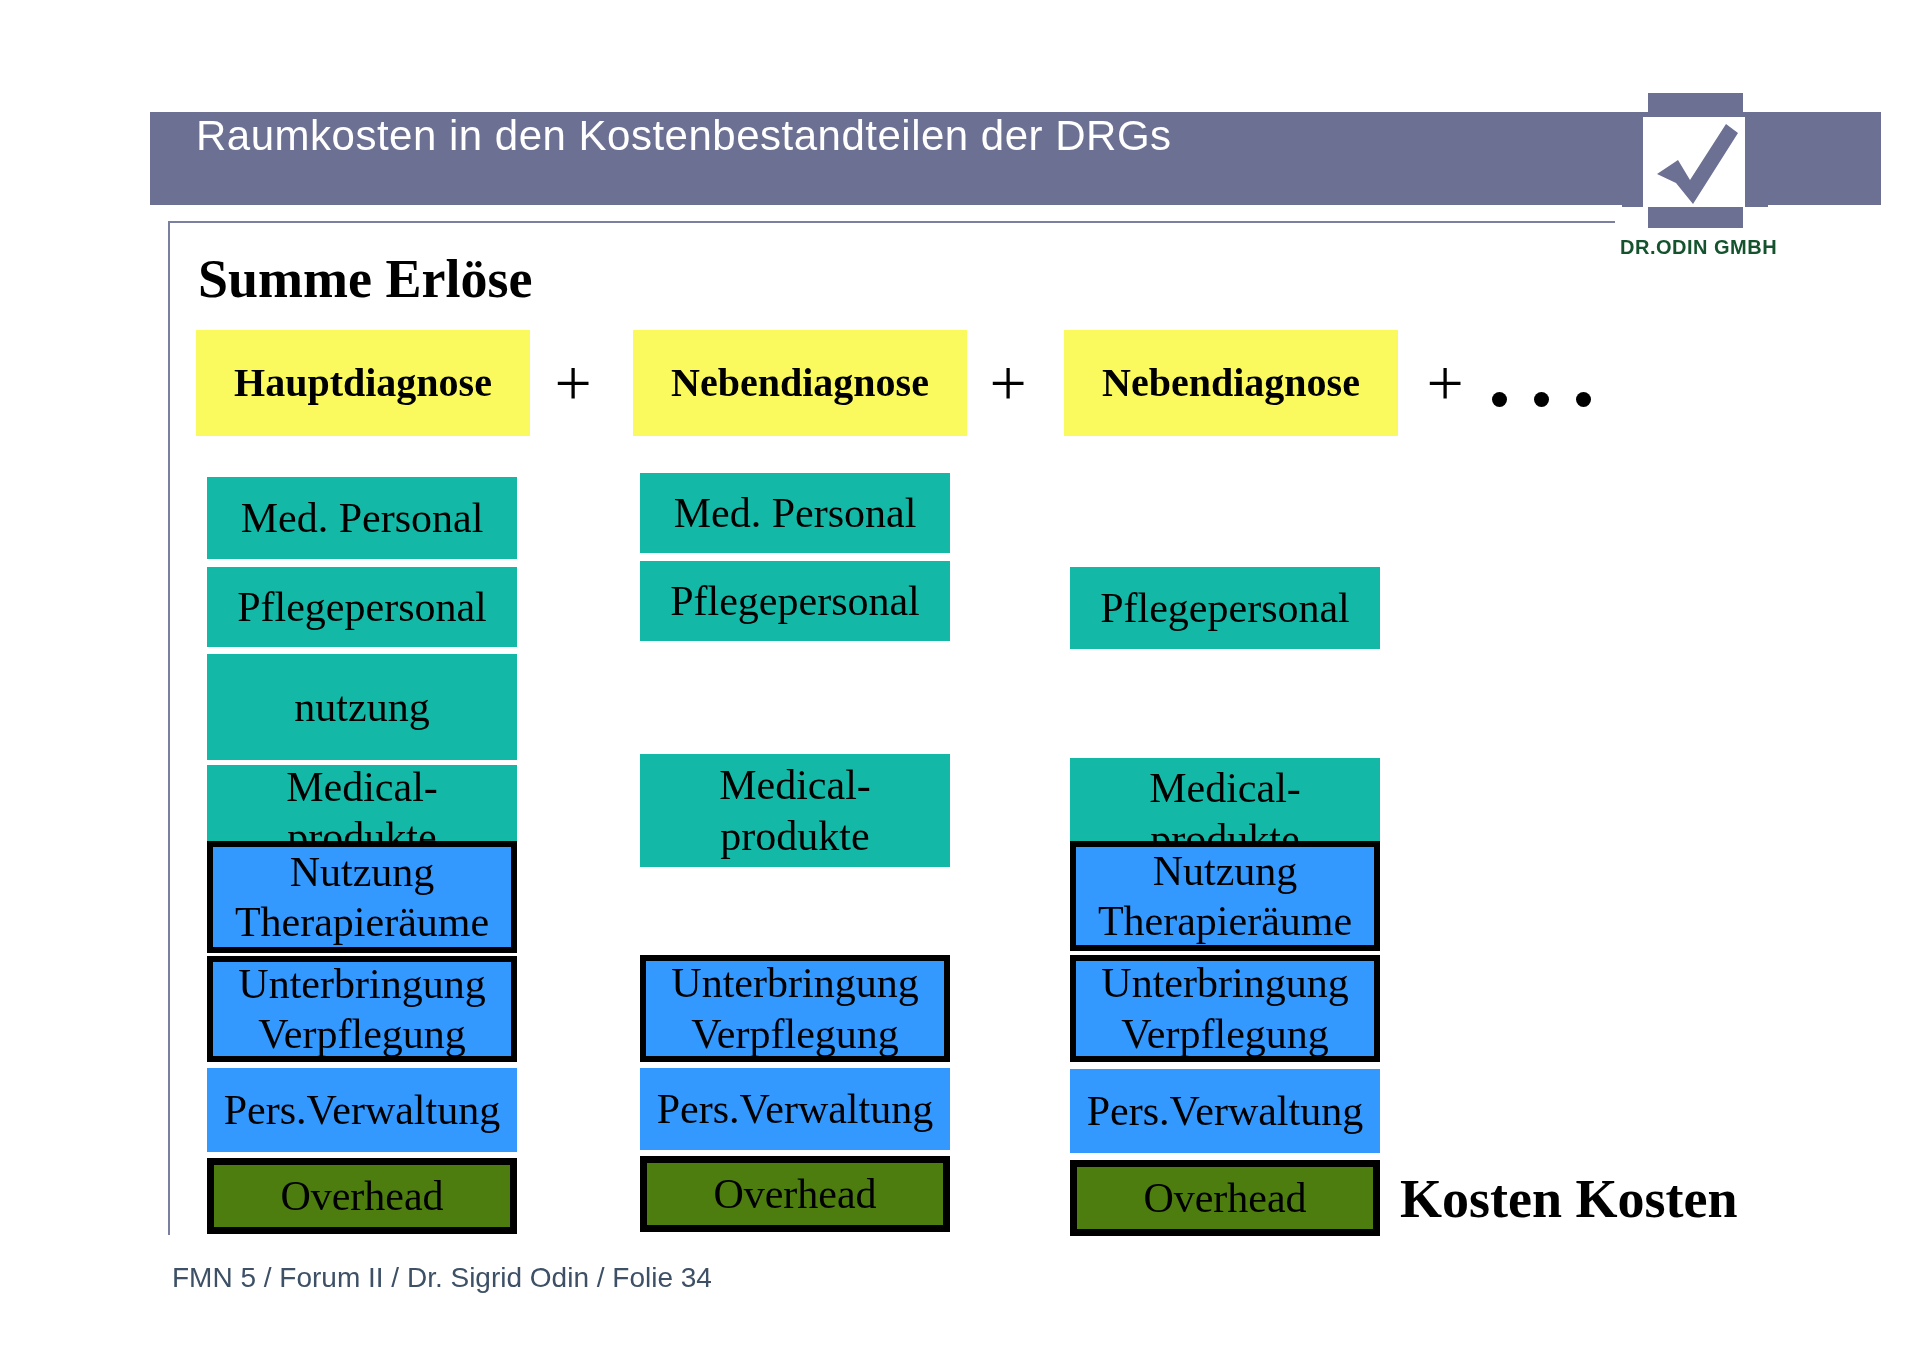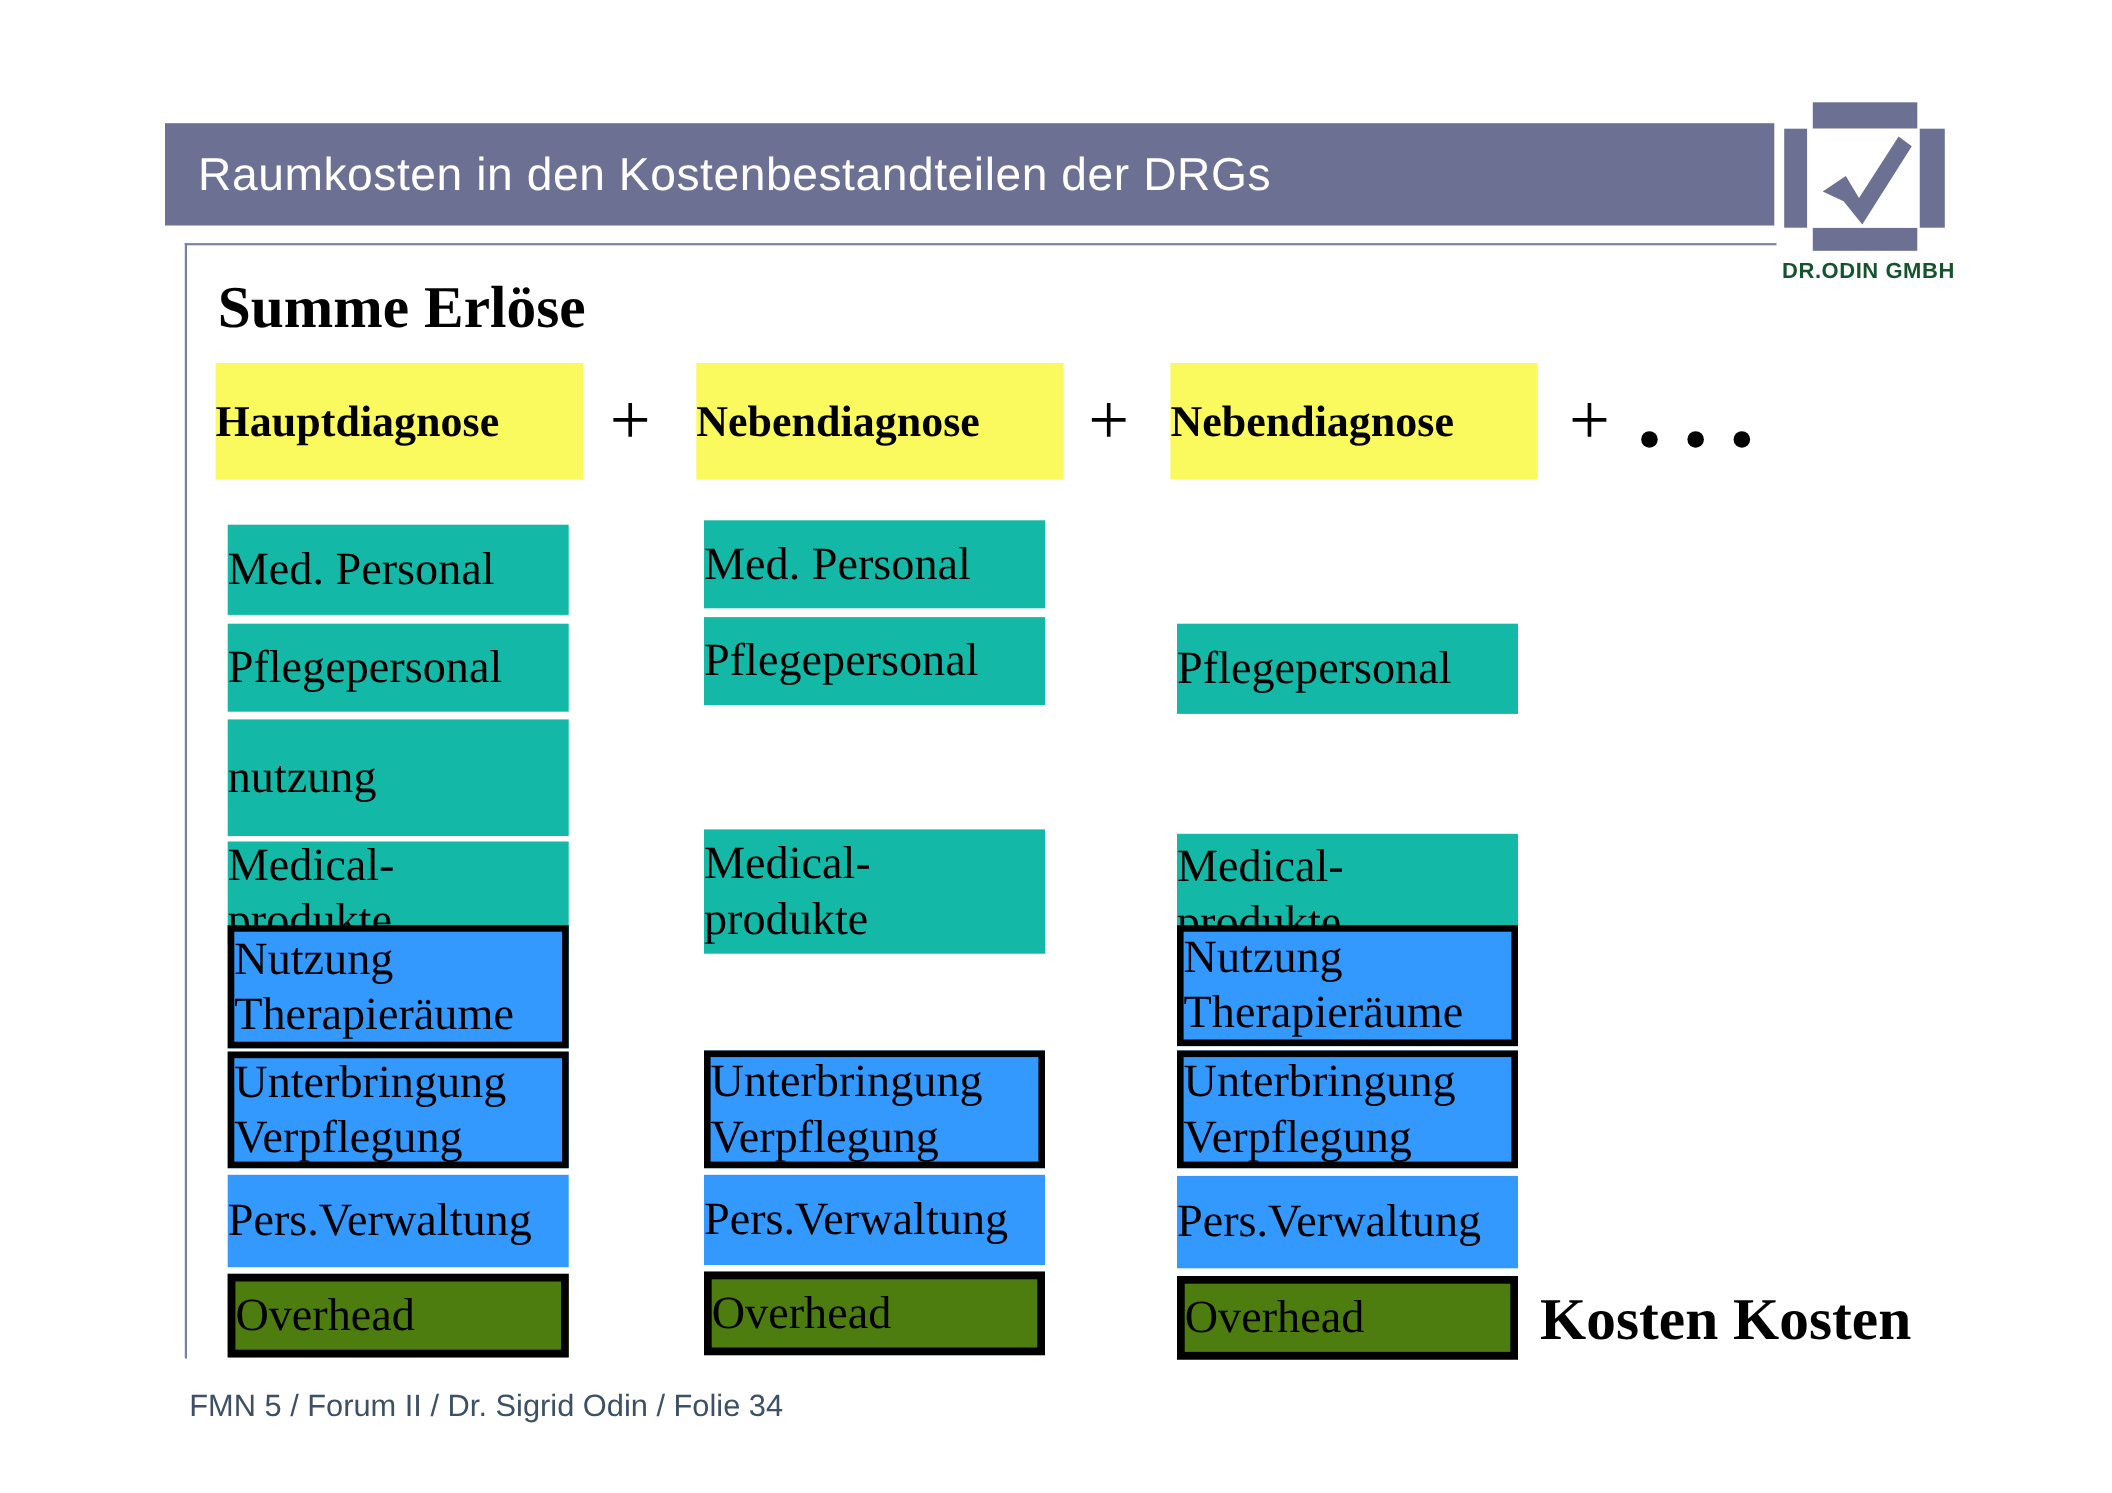--- a/index.html
+++ b/index.html
@@ -2,23 +2,23 @@
 <html><head>
 <meta charset="utf-8">
 <style>
   html,body{margin:0;padding:0;}
   body{
     width:1920px;height:1357px;position:relative;background:#ffffff;
     font-family:"Liberation Sans",sans-serif;overflow:hidden;
   }
   
   .titlebar{
-    position:absolute;left:150px;top:112px;width:1463px;height:93px;
+    position:absolute;left:150px;top:112px;width:1731px;height:93px;
     background:#6C7092;color:#ffffff;font-size:42px;
-    display:flex;align-items:center;padding-left:30px;box-sizing:border-box;
+    display:flex;padding-left:46px;box-sizing:border-box;
     letter-spacing:0.5px;
   }
   
   .frame-top{position:absolute;left:168px;top:221px;width:1447px;height:2px;background:#7C80A0;}
   .frame-left{position:absolute;left:168px;top:221px;width:2px;height:1014px;background:#7C80A0;}
   
   .logo{position:absolute;left:1622px;top:93px;width:146px;height:135px;}
   .logo .bar{position:absolute;background:#6C7092;}
   .logo .bar-top{left:26px;top:0;width:95px;height:24px;}
   .logo .bar-left{left:0;top:24px;width:21px;height:90px;}
@@ -31,21 +31,21 @@
   }
   
   .sum-label{
     position:absolute;font-family:"Liberation Serif",serif;font-weight:bold;
     font-size:54px;color:#000;white-space:nowrap;text-align:right;
   }
   #sum-revenues{left:198px;top:248px;}
   #sum-costs{left:1400px;top:1168px;}
   
   .box{
-    position:absolute;box-sizing:border-box;text-align:left;color:#000;
+    position:absolute;box-sizing:border-box;text-align:center;color:#000;
     font-family:"Liberation Serif",serif;font-size:42px;line-height:1.2;
     display:flex;flex-direction:column;justify-content:center;
   }
   .yellow{background:#FAFA5F;font-weight:bold;font-size:40px;}
   .orange{background:#14b8a6;margin-top:21px;}
   .blue{background:#3399FF;}
   .gray{background:#4d7c0f;}
   .bordered{border:6px solid #000;}
   .bordered-thick{border:7px solid #000;}
   .plus{

